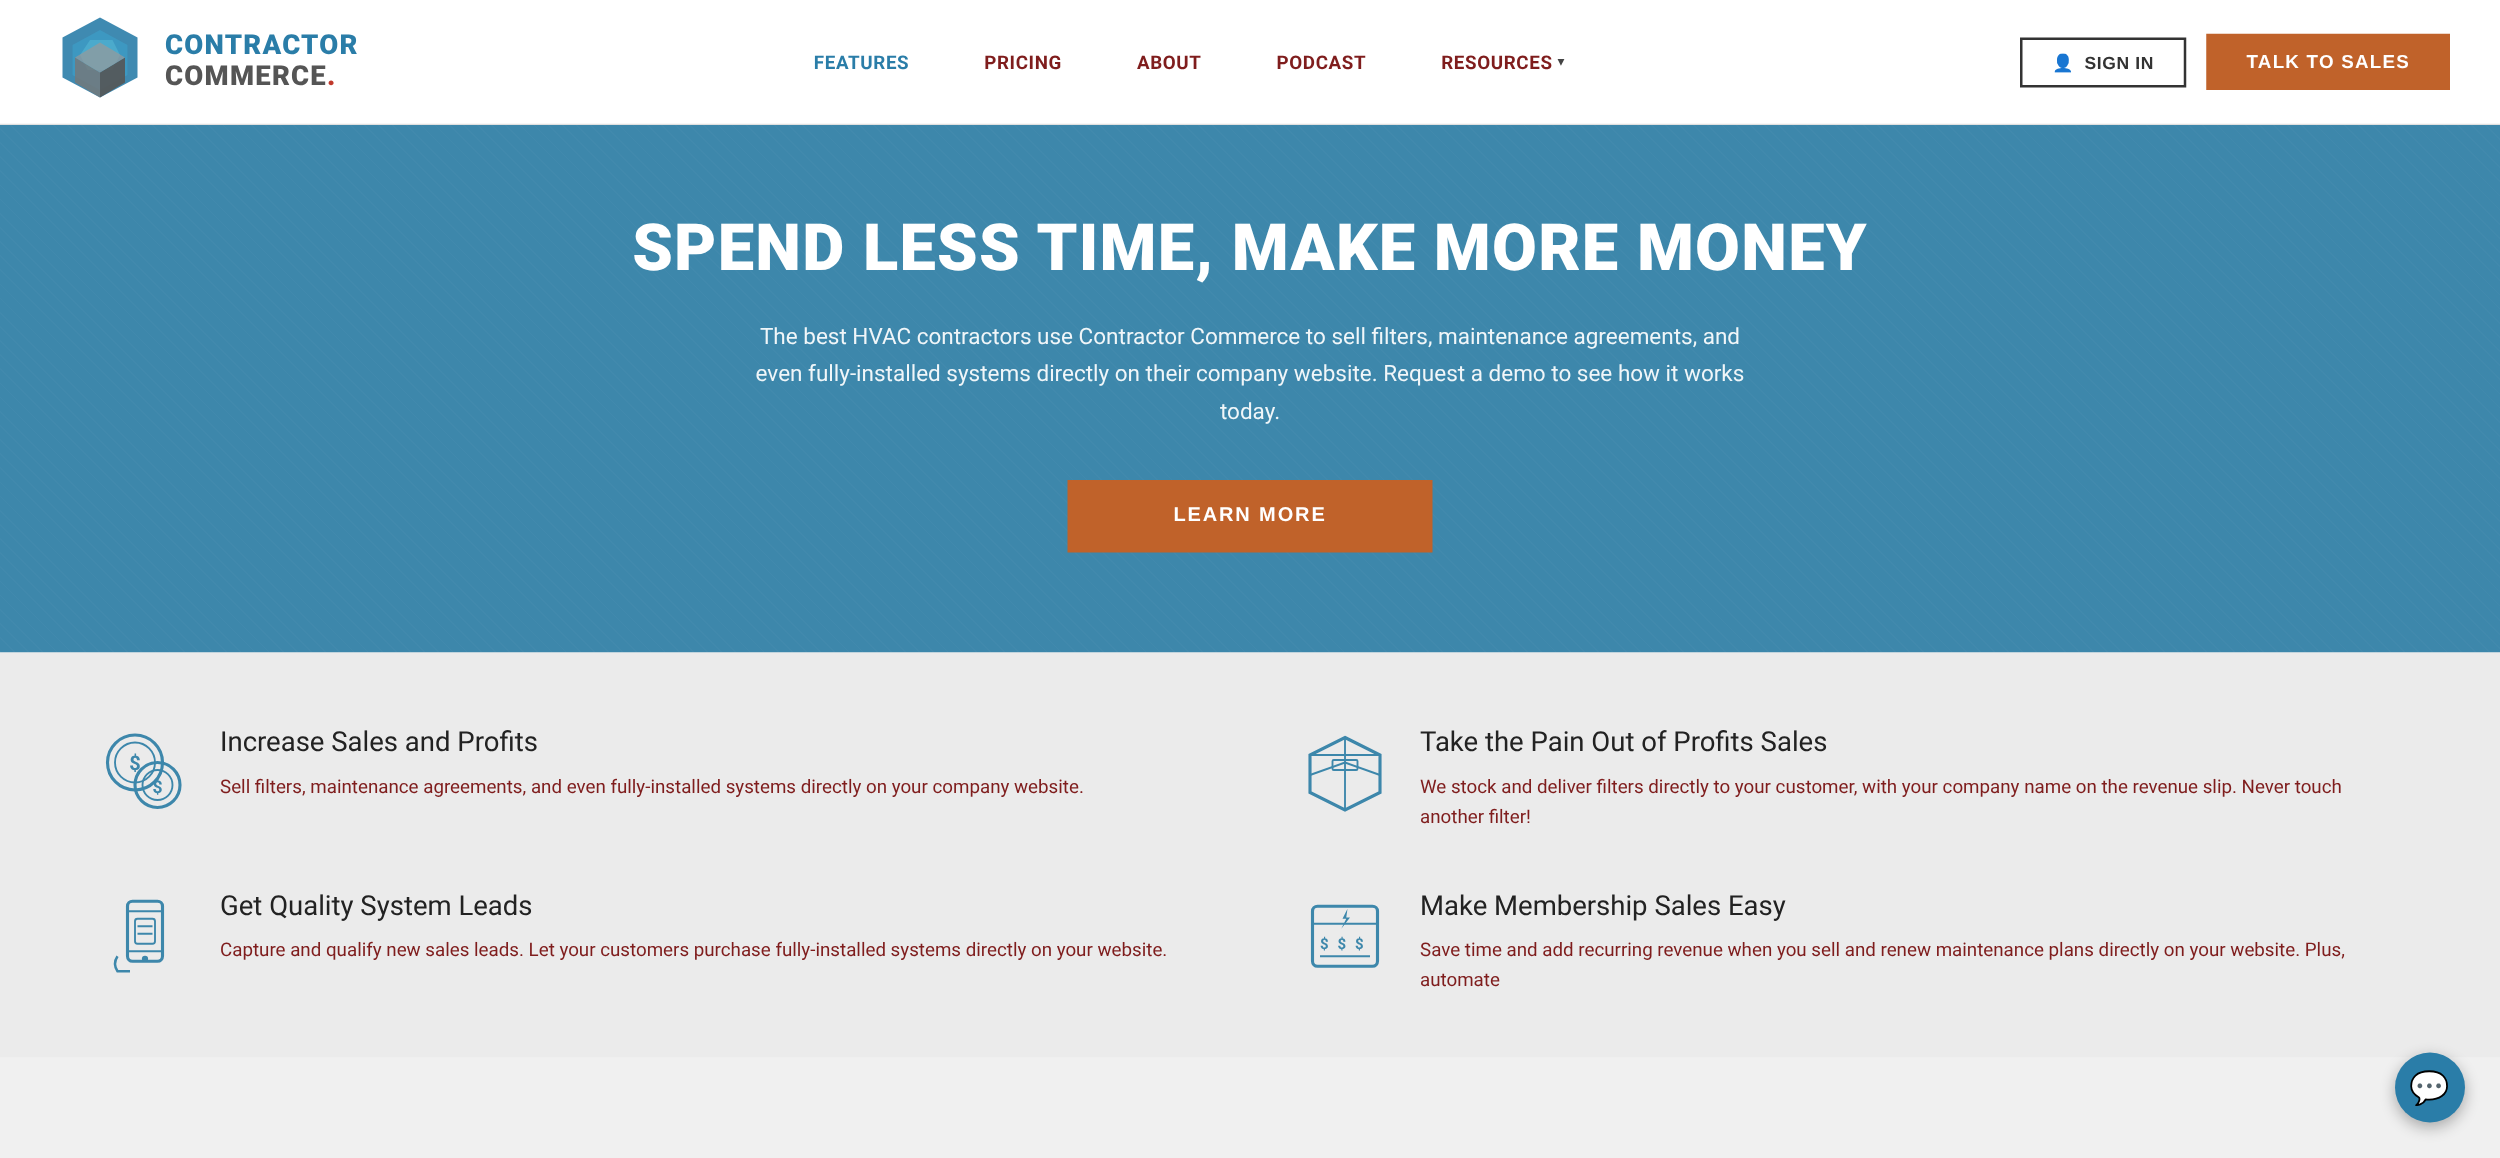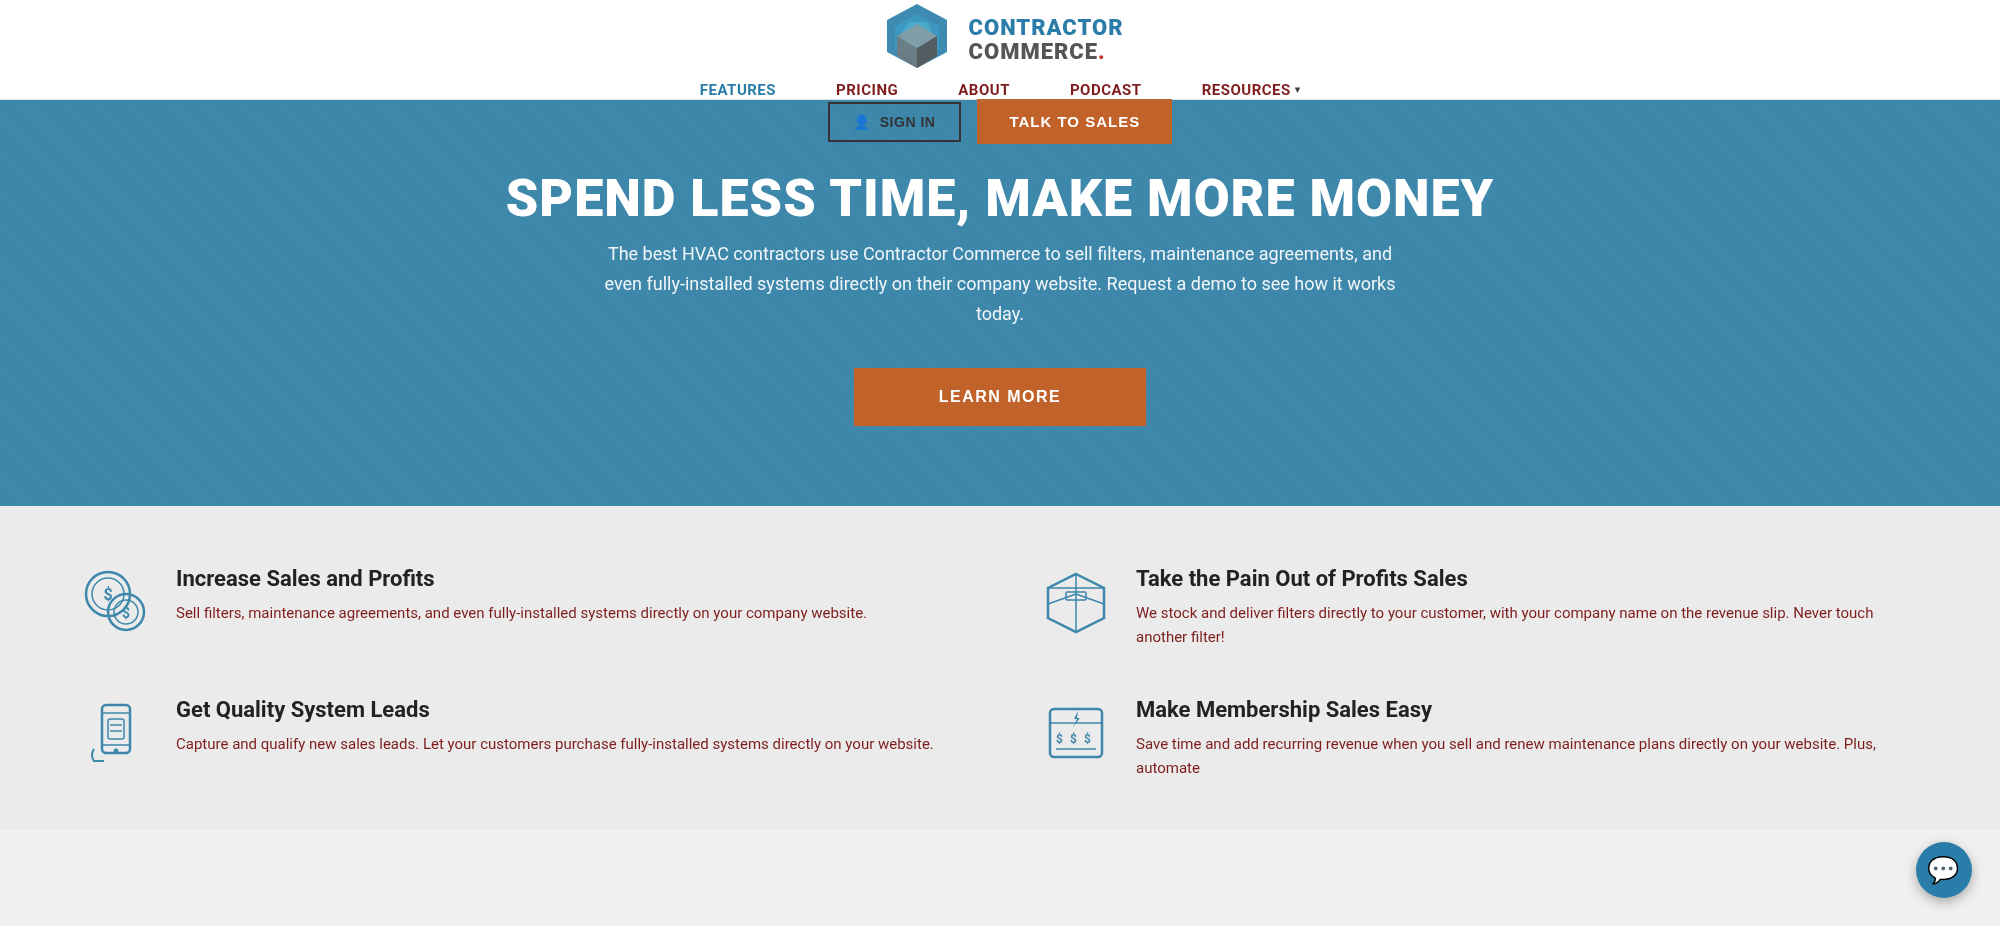--- a/index.html
+++ b/index.html
@@ -8,21 +8,20 @@
     
     .navbar {
       background: #fff;
       display: flex;
       align-items: center;
       padding: 0 40px;
       height: 100px;
       border-bottom: 1px solid #e0e0e0;
       position: relative;
       z-index: 10;
-      flex-direction: column;
     }
     .logo-area {
       display: flex;
       align-items: center;
       gap: 12px;
       text-decoration: none;
       flex-shrink: 0;
     }
     .logo-icon {
       width: 80px;
@@ -114,21 +113,21 @@
       );
       padding: 70px 40px 80px;
       text-align: center;
     }
     .hero-title {
       font-size: 52px;
       font-weight: 900;
       color: #fff;
       text-transform: uppercase;
       letter-spacing: 1px;
-      margin-bottom: 12px;
+      margin-bottom: 28px;
       line-height: 1.1;
     }
     .hero-subtitle {
       font-size: 18px;
       color: rgba(255,255,255,0.92);
       max-width: 820px;
       margin: 12px auto 40px;
       line-height: 1.65;
     }
     .learn-more-btn {
@@ -156,21 +155,21 @@
       align-items: flex-start;
       gap: 24px;
     }
     .feature-icon {
       flex-shrink: 0;
       width: 72px;
       height: 72px;
     }
     .feature-text h3 {
       font-size: 22px;
-      font-weight: 700;
+      font-weight: 400;
       color: #222;
       margin-bottom: 10px;
     }
     .feature-text p {
       font-size: 15px;
       color: #7f1d1d;
       line-height: 1.6;
     }
 
     

